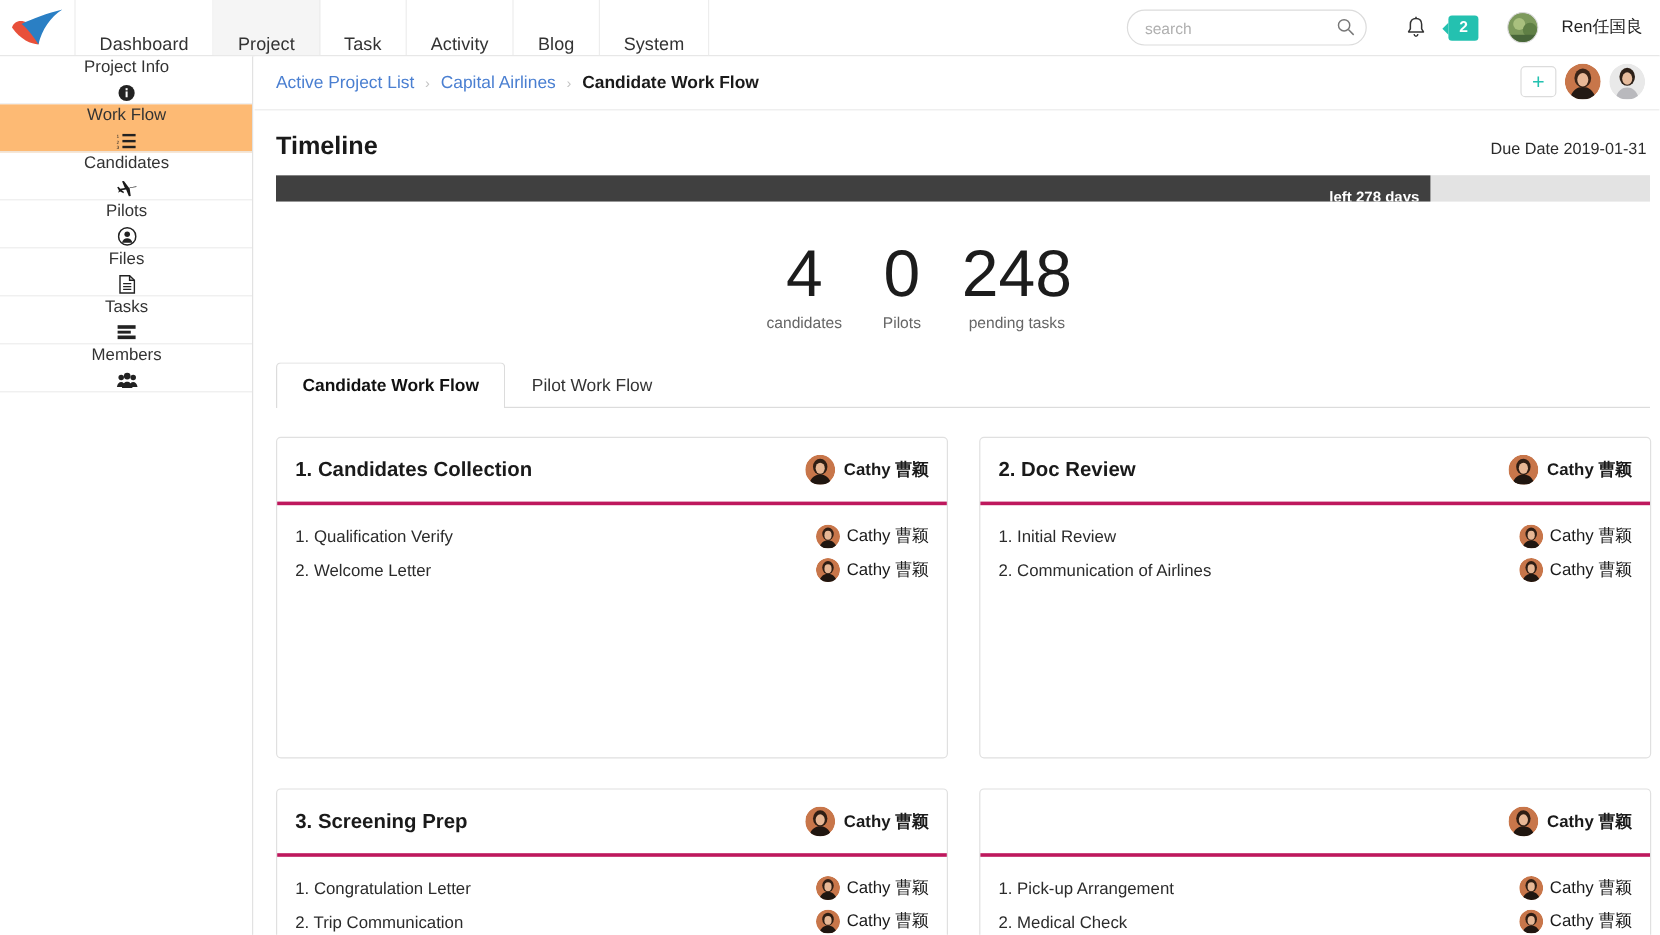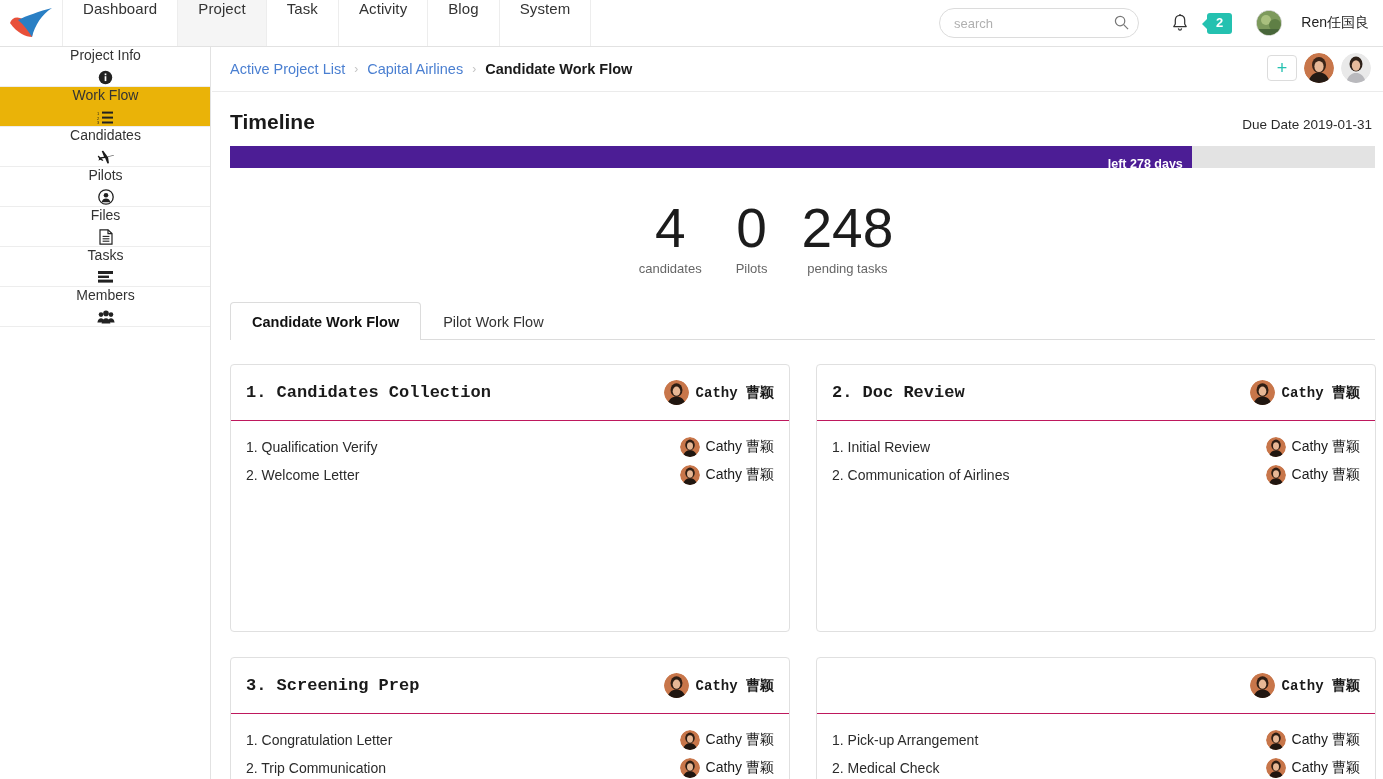--- a/index.html
+++ b/index.html
@@ -20,21 +20,21 @@
     display: flex; align-items: stretch;
   }
   .logo-box {
     width: 62px; height: 46px;
     display: flex; align-items: center; justify-content: center;
     flex: 0 0 auto;
   }
   .logo-svg { display:block; }
   .nav-items { display: flex; align-items: stretch; height: 46px; }
   .nav-item {
-    display: flex; align-items: flex-start; justify-content: center;
+    display: flex; align-items: flex-end; justify-content: center;
     padding: 0 20px;
     font-size: 15px; color: #333;
     border-right: 1px solid #ededed;
     cursor: pointer; white-space: nowrap;
     letter-spacing: .1px;
   }
   .nav-item:first-child { border-left: 1px solid #ededed; }
   .nav-item.active { background: #f5f5f5; }
 
   .topbar-right {
@@ -95,21 +95,21 @@
   }
   .side-item {
     height: 40px;
     display: flex; align-items: center;
     padding: 0 18px 0 19px;
     border-bottom: 1px solid #ededed;
     font-size: 14px; color: #333;
     cursor: pointer;
     flex-direction: column;
   }
-  .side-item.active { background: #eab308; }
+  .side-item.active { background: #fdba74; }
   .side-label { flex: 1; }
   .side-icon {
     width: 18px; height: 18px;
     display: flex; align-items: center; justify-content: center;
     color: #222;
   }
 
   
   .main {
     position: absolute; top: 47px; left: 212px;
@@ -148,21 +148,21 @@
     padding: 18px 0 12px 0;
   }
   .timeline-title { font-size: 21px; font-weight: bold; color: #1a1a1a; }
   .due-date { margin-left: auto; font-size: 13.5px; color: #2b2b2b; }
 
   .progress-track {
     height: 22px; width: 1145px;
     background: #e3e3e3; position: relative; overflow: hidden;
   }
   .progress-fill {
-    height: 36px; background: #4c1d95;
+    height: 36px; background: #404040;
     display: flex; align-items: center; justify-content: flex-end;
   }
   .progress-label {
     color: #fff; font-size: 12.5px; font-weight: bold;
     padding-right: 9px; white-space: nowrap;
   }
 
   .stats {
     display: flex; justify-content: center; align-items: flex-end;
     gap: 34px; padding: 30px 0 26px 0;
@@ -196,22 +196,21 @@
     padding-top: 24px;
   }
   .card {
     border: 1px solid #e0e0e0; border-radius: 4px;
     background: #fff; height: 268px;
     display: flex; flex-direction: column;
   }
   .card-head {
     height: 56px; display: flex; align-items: center;
     padding: 0 15px 0 15px;
-    border-bottom: 1px solid #be185d;
-    font-family: Liberation Mono, monospace;
+    border-bottom: 3px solid #be185d;
   }
   .card-title { font-size: 17px; font-weight: bold; color: #1a1a1a; }
   .card-owner {
     margin-left: auto; display: flex; align-items: center; gap: 7px;
   }
   .card-owner-name { font-size: 14px; font-weight: bold; color: #1a1a1a; white-space: nowrap; }
   .avatar-md { width: 25px; height: 25px; border-radius: 50%; overflow: hidden; flex:0 0 auto; }
   .avatar-sm { width: 20px; height: 20px; border-radius: 50%; overflow: hidden; flex:0 0 auto; }
 
   .card-body { padding: 12px 15px 0 15px; }

